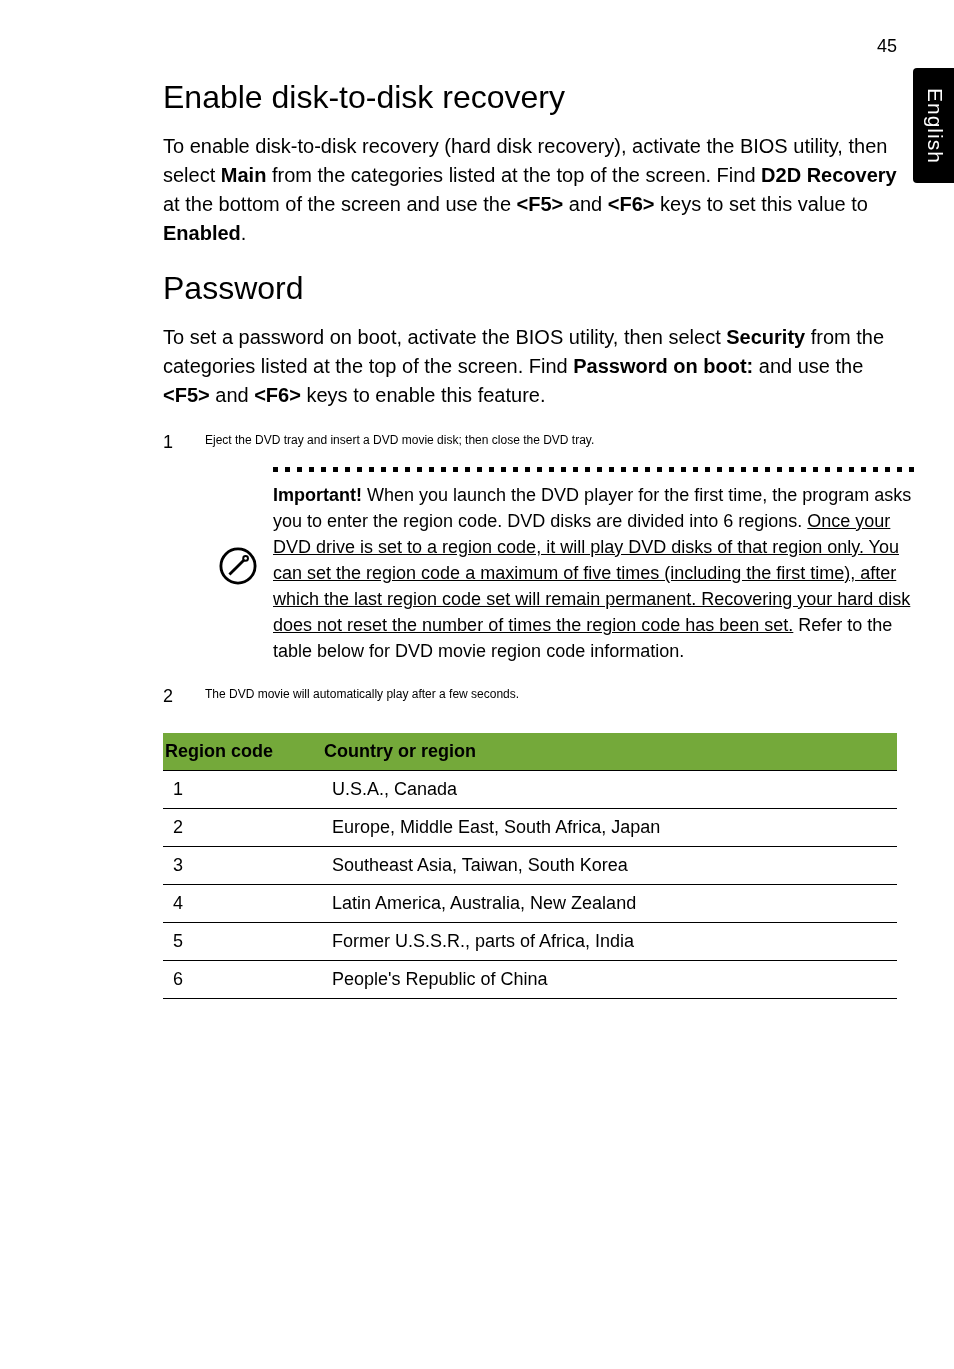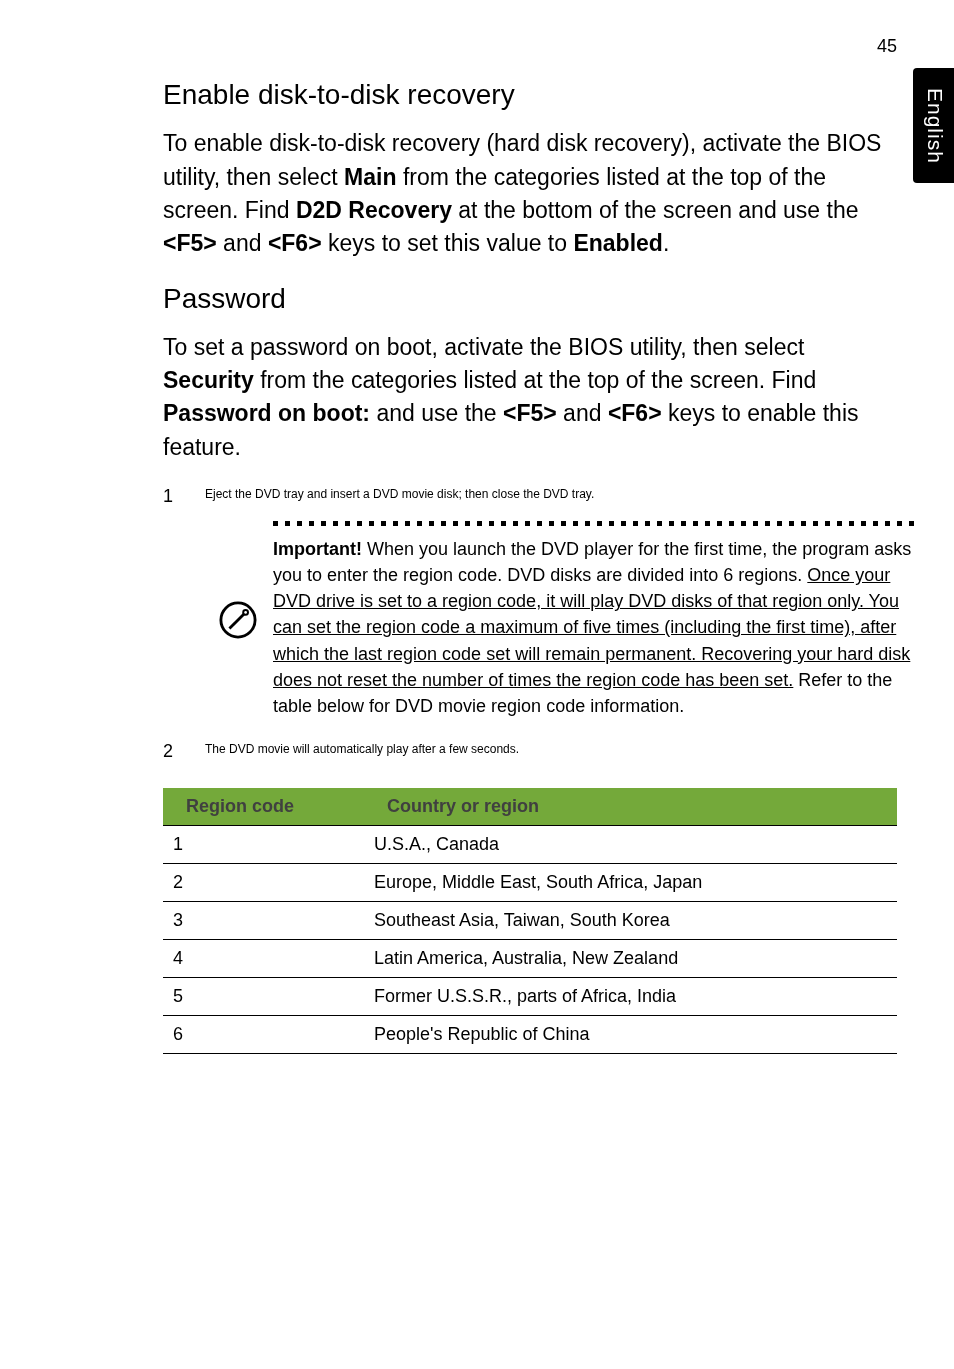--- a/index.html
+++ b/index.html
@@ -34,37 +34,37 @@
     display: flex;
     align-items: center;
     justify-content: center;
     writing-mode: vertical-rl;
     text-orientation: mixed;
     font-size: 21px;
     font-weight: 500;
     letter-spacing: 1px;
   }
   h2.section {
-    font-size: 28px;
+    font-size: 32px;
     font-weight: 500;
     margin: 22px 0 16px 0;
     line-height: 1.15;
   }
   h2.big {
     font-size: 34px;
     font-weight: 500;
     margin: 30px 0 20px 0;
   }
   h3.sub {
     font-size: 27px;
     font-weight: 500;
     margin: 4px 0 18px 0;
   }
   p.body {
-    font-size: 23px;
+    font-size: 20px;
     line-height: 1.45;
     margin: 0 0 22px 0;
   }
   .step-row {
     display: flex;
     align-items: flex-start;
     gap: 24px;
     margin: 0 0 14px 0;
   }
   .step-num {
@@ -109,23 +109,23 @@
   .uline { text-decoration: underline; }
   table.regions {
     width: 100%;
     border-collapse: collapse;
     font-size: 18px;
     margin-top: 6px;
   }
   table.regions th {
     text-align: left;
     background: #74a93a;
-    color: #404040;
+    color: #000000;
     font-weight: 600;
-    padding: 8px 23px;
+    padding: 8px 2px;
     border-bottom: 1px solid #000;
   }
   table.regions th.first { width: 155px; }
   table.regions td {
     padding: 8px 10px;
     border-bottom: 1px solid #000;
   }
 </style>
 </head>
 <body>

